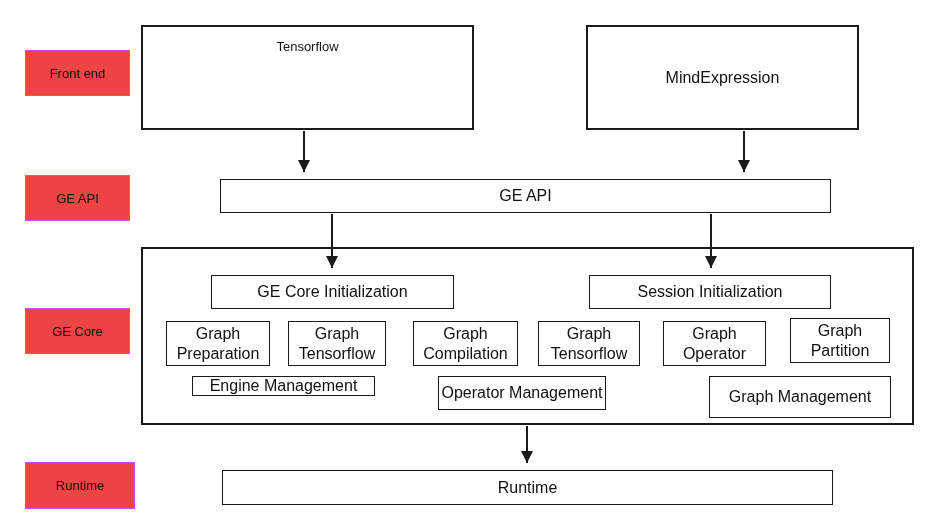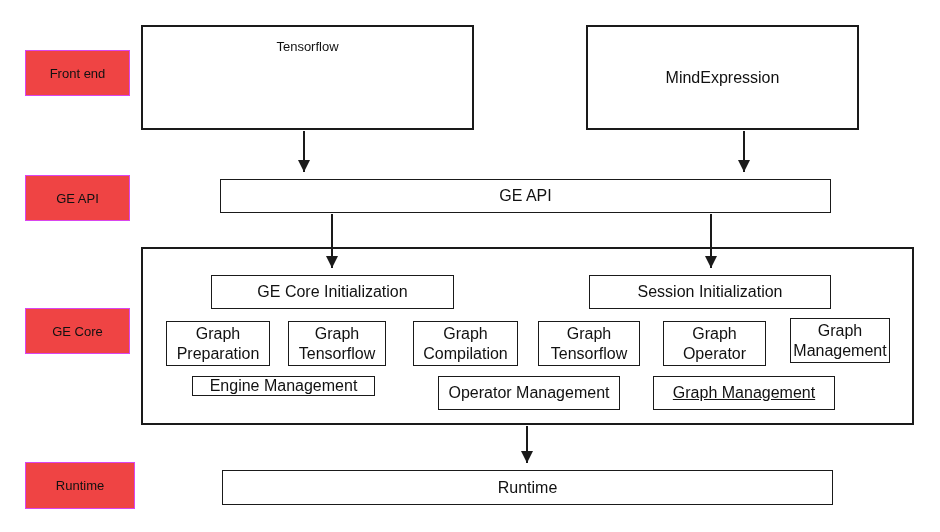--- a/index.html
+++ b/index.html
@@ -119,30 +119,30 @@
   <div class="box two-line" style="left:538px; top:321px; width:102px; height:45px;">
     <span>Graph</span>
     <span>Tensorflow</span>
   </div>
   <div class="box two-line" style="left:663px; top:321px; width:103px; height:45px;">
     <span>Graph</span>
     <span>Operator</span>
   </div>
   <div class="box two-line" style="left:790px; top:318px; width:100px; height:45px;">
     <span>Graph</span>
-    <span>Management</span>
+    <span>Partition</span>
   </div>
 
   <div class="box" style="left:192px; top:376px; width:183px; height:20px;">
     <span>Engine Management</span>
   </div>
-  <div class="box" style="left:438px; top:376px; width:182px; height:34px;">
+  <div class="box" style="left:438px; top:376px; width:168px; height:34px;">
     <span>Operator Management</span>
   </div>
-  <div class="box" style="left:653px; top:376px; width:182px; height:34px;text-decoration:underline;">
+  <div class="box" style="left:709px; top:376px; width:182px; height:42px;">
     <span>Graph Management</span>
   </div>
 
   <div class="box" style="left:222px; top:470px; width:611px; height:35px;">
     <span>Runtime</span>
   </div>
 
   <svg class="arrows" viewBox="0 0 940 532">
     <defs>
       <marker id="arrowhead" markerWidth="8" markerHeight="8" refX="6" refY="3" orient="auto" markerUnits="strokeWidth">

